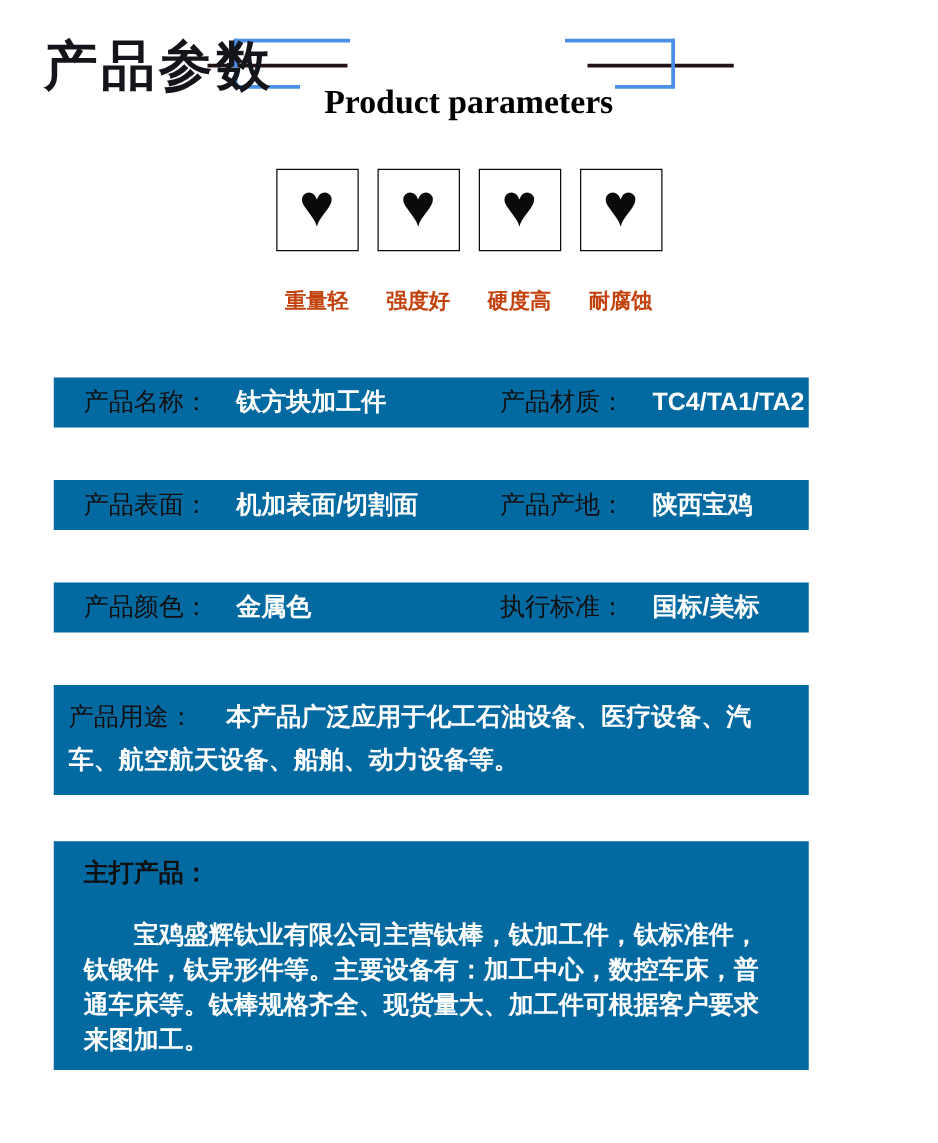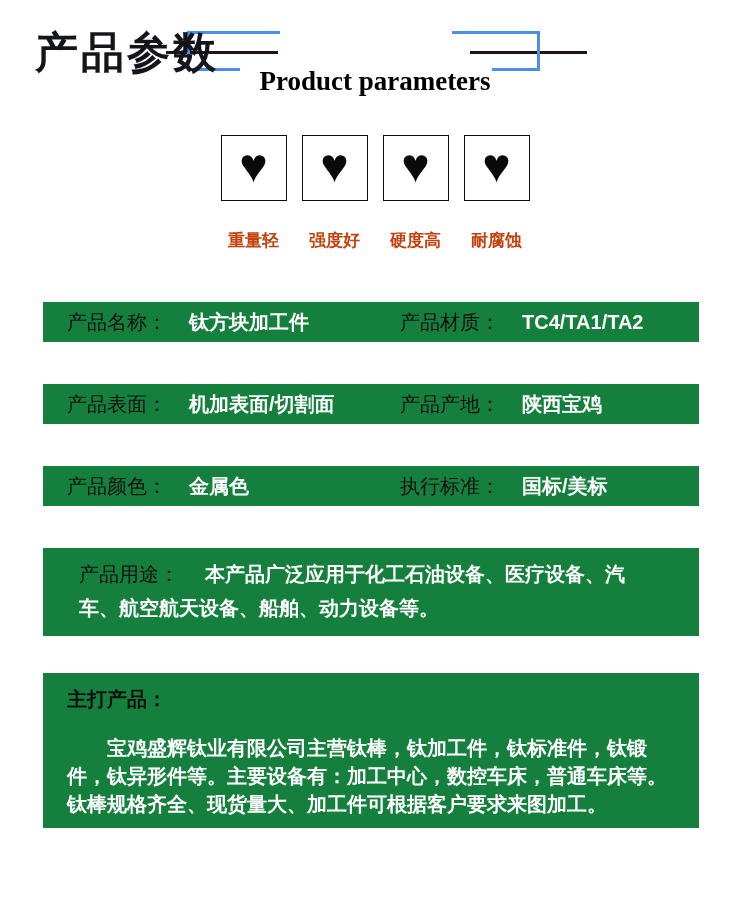--- a/index.html
+++ b/index.html
@@ -73,22 +73,22 @@
   }
   .flabel {
     margin-top: 28px;
     font-size: 17px; font-weight: bold; color: #c2410c;
     white-space: nowrap;
   }
 
   
   .specs { margin: 50px 51px 0 43px; }
   .spec-row {
-    background: #15803d;
-    width: 656px;
+    background: #0369a1;
+    width: 604px;
   }
   .spec-row.bar {
     height: 40px; line-height: 40px;
     display: flex;
     padding: 0 10px 0 24px;
     margin-bottom: 42px;
     white-space: nowrap; overflow: hidden;
   }
   .spec-row.bar .cell1 { flex: 0 0 333px; }
   .spec-row.bar .cell2 { flex: 1; }
@@ -96,21 +96,21 @@
     color: #101010; font-size: 20px; font-weight: 500;
     margin-right: 22px;
   }
   .val {
     color: #ffffff; font-size: 20px; font-weight: bold;
   }
 
   .spec-row.single { margin-bottom: 34px; }
 
   .spec-row.usage {
-    padding: 10px 36px;
+    padding: 10px 12px;
     line-height: 32px;
     margin-bottom: 37px;
   }
   .spec-row.usage .lbl { margin-right: 26px; }
 
   .spec-row.main-products {
     padding: 13px 24px 10px 24px;
   }
   .spec-row.main-products .lbl { display: block; line-height: 26px; font-weight: bold; }
   .spec-row.main-products .para {

